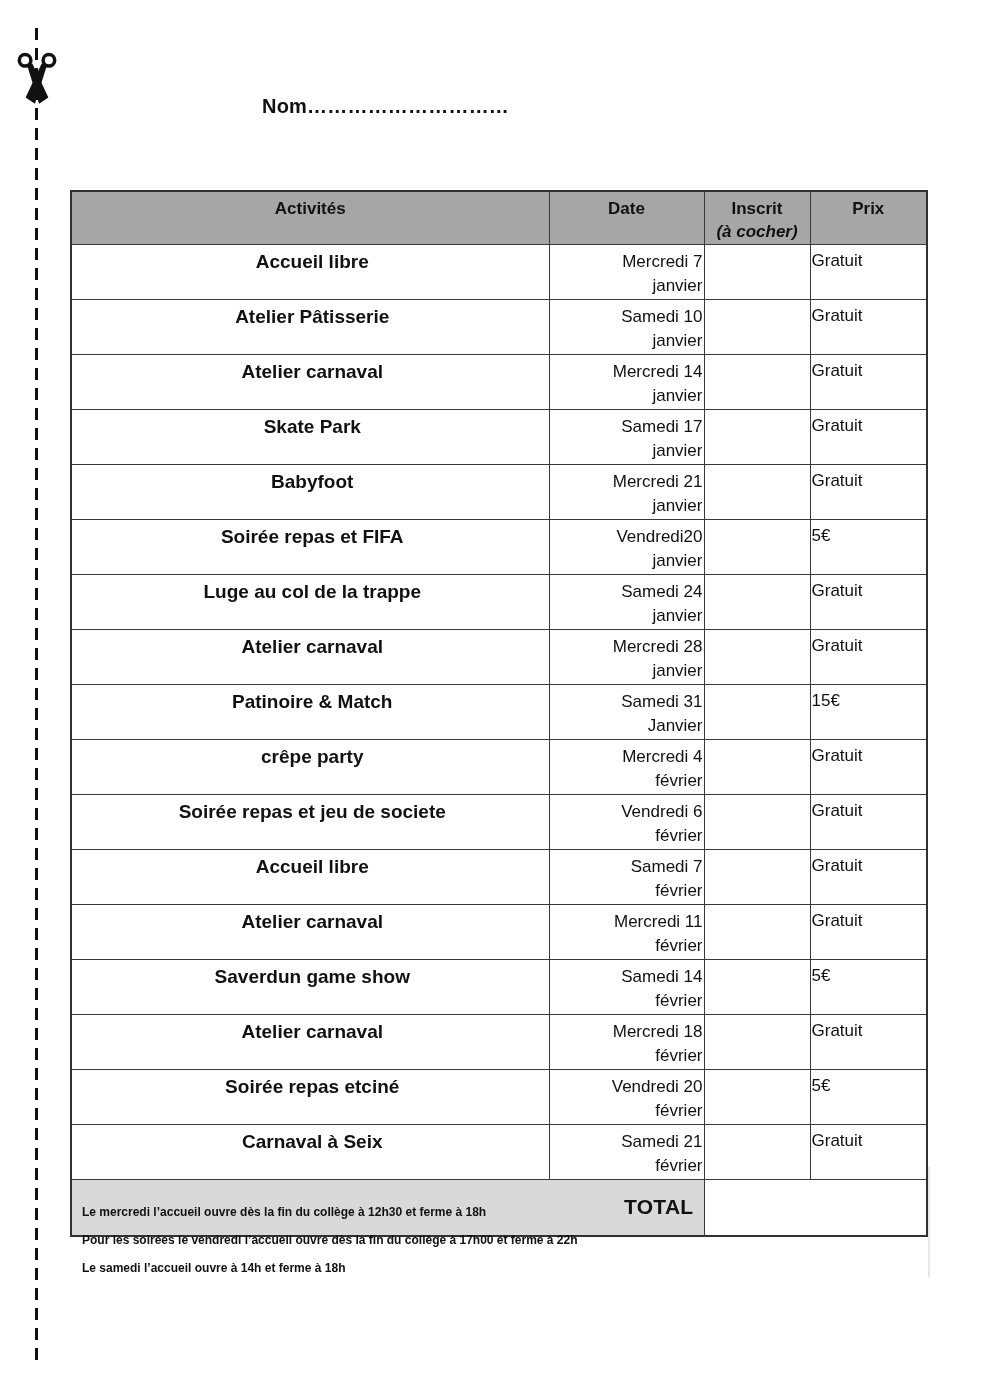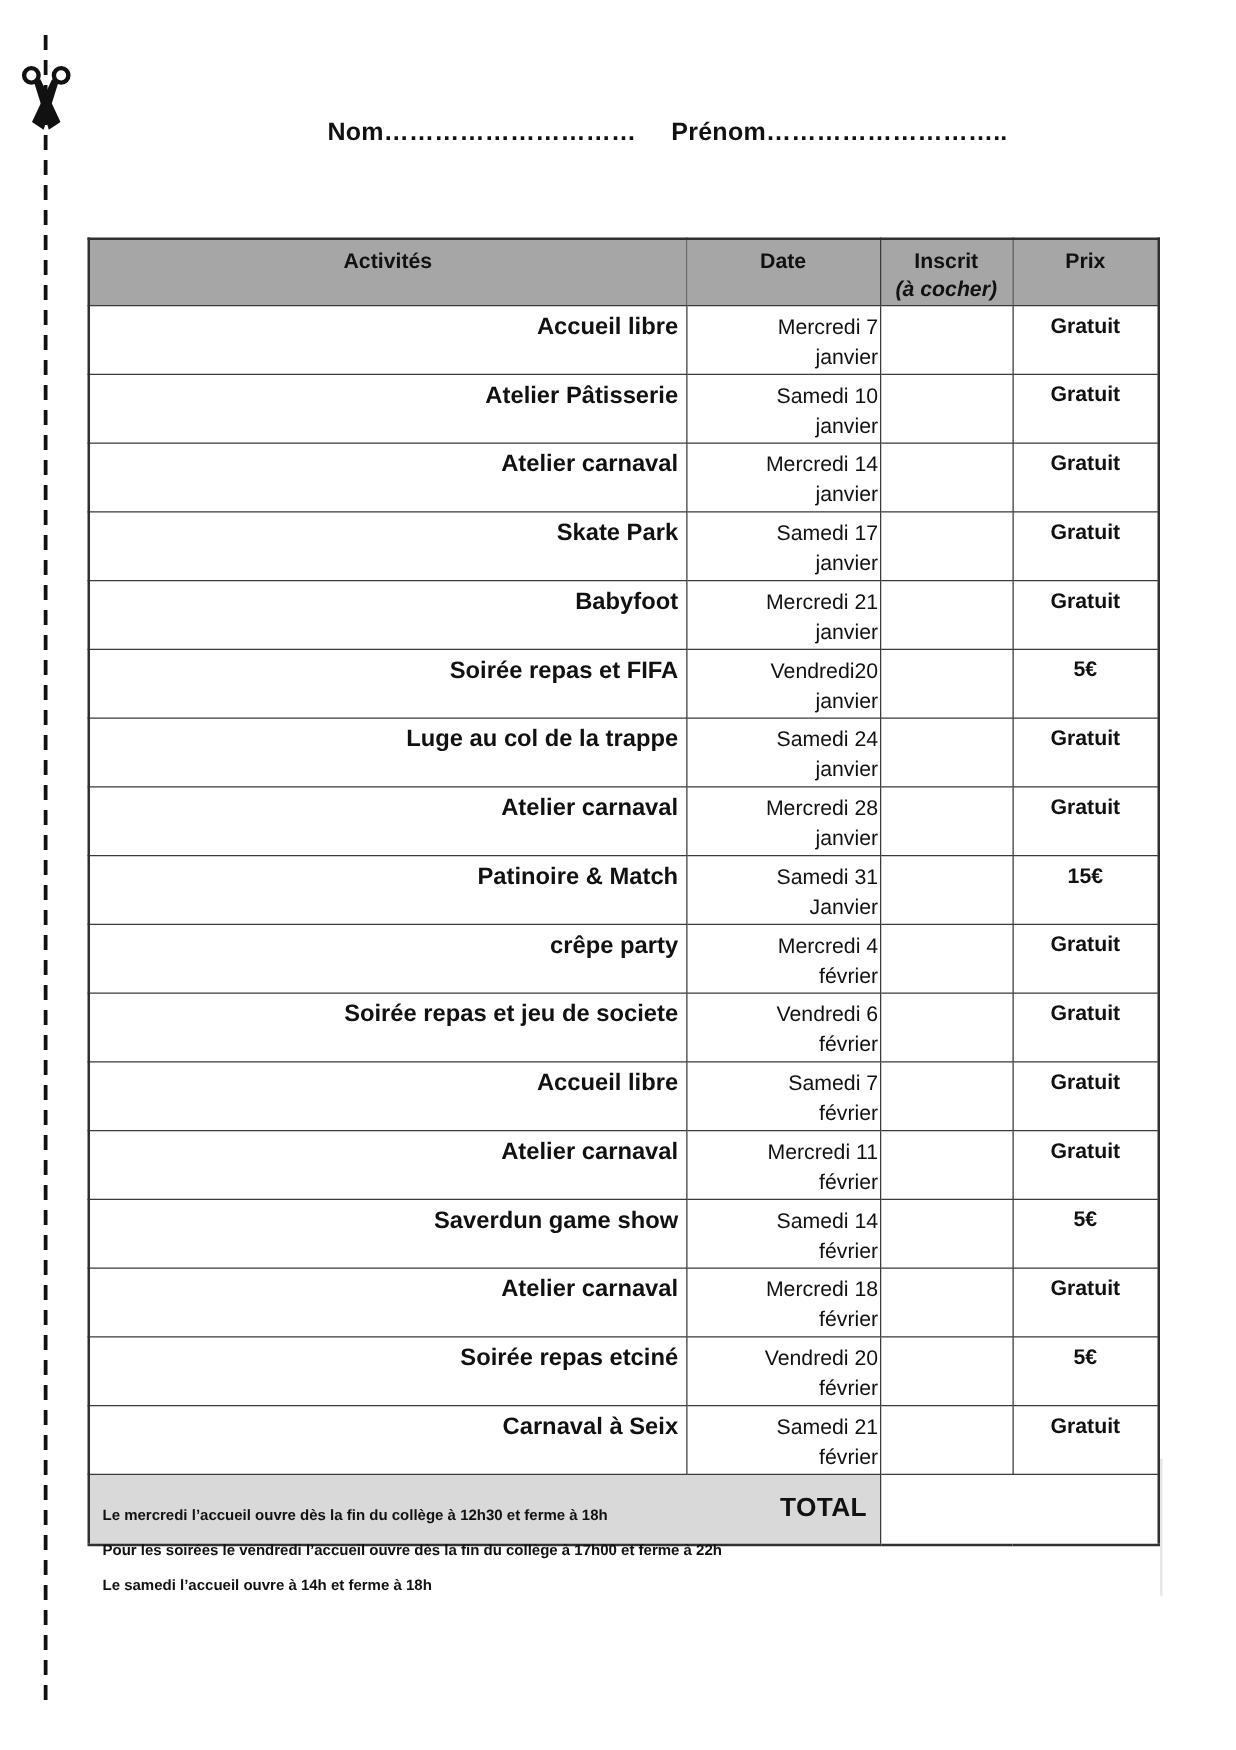--- a/index.html
+++ b/index.html
@@ -9,44 +9,44 @@
   }
   
   .cutline{
     position:absolute;left:35px;top:28px;width:3px;height:1332px;
     background:repeating-linear-gradient(to bottom,#111 0 12px,transparent 12px 20px);
   }
   .scissors{position:absolute;left:15px;top:52px;width:44px;height:58px;}
   .scissors svg{width:100%;height:100%;display:block;}
   
   .namerow{
-    position:absolute;left:262px;top:95px;display:flex;gap:28px;
+    position:absolute;left:262px;top:95px;display:flex;gap:40px;
     font-size:20px;font-weight:700;letter-spacing:.2px;white-space:nowrap;
   }
   
   table.activities{
     position:absolute;left:70px;top:190px;border-collapse:collapse;table-layout:fixed;
     width:856px;border:2px solid #303030;
   }
   table.activities th,table.activities td{
     border:1px solid #3a3a3a;box-sizing:border-box;vertical-align:top;overflow:hidden;
   }
   table.activities thead th{
     background:#a6a6a6;height:53px;font-size:17px;font-weight:700;
     text-align:center;padding-top:5px;line-height:23px;margin-top:40px;
   }
   th .subhead{display:block;font-style:italic;}
   td.act{
-    font-size:19px;font-weight:700;text-align:right;padding:5px 6px 0 10px;
+    font-size:19px;font-weight:700;text-align:center;padding:5px 6px 0 10px;
     height:50px;line-height:23px;
   }
   td.date{font-size:17px;font-weight:400;text-align:right;padding-top:5px;line-height:24px;}
   td.date span{display:block;}
   td.ins{background:#fff;}
-  td.prix{font-size:17px;font-weight:700;text-align:center;padding-top:6px;}
+  td.prix{font-size:17px;font-weight:400;text-align:left;padding-top:6px;}
   tr.totalrow td{height:56px;vertical-align:middle;}
   td.totalcell{
     background:#d9d9d9;text-align:right;padding-right:10px;
     font-size:21px;font-weight:700;letter-spacing:.3px;
   }
   td.totalempty{background:#ffffff;}
   table.activities tr.totalrow td{border-bottom:2px solid #303030;}
   
   .footer{
     position:absolute;left:82px;top:1198px;font-size:12px;font-weight:700;
@@ -68,21 +68,20 @@
     <svg viewBox="0 0 40 56" xmlns="http://www.w3.org/2000/svg">
       <circle cx="8.5" cy="8" r="5.6" fill="none" stroke="#111" stroke-width="3.4"></circle>
       <circle cx="31.5" cy="8" r="5.6" fill="none" stroke="#111" stroke-width="3.4"></circle>
       <polygon points="10.5,13 15.5,11 31,44 22,50" fill="#111"></polygon>
       <polygon points="29.5,13 24.5,11 9,44 18,50" fill="#111"></polygon>
     </svg>
   </div>
 
   <div class="namerow">
     <span>Nom…………………………</span>
-    <span>Prénom………………………..</span>
   </div>
 
   <table class="activities">
     <colgroup>
       <col style="width:478px">
         <col style="width:155px">
         <col style="width:106px">
         <col style="width:117px">
     </colgroup>
     <thead>

